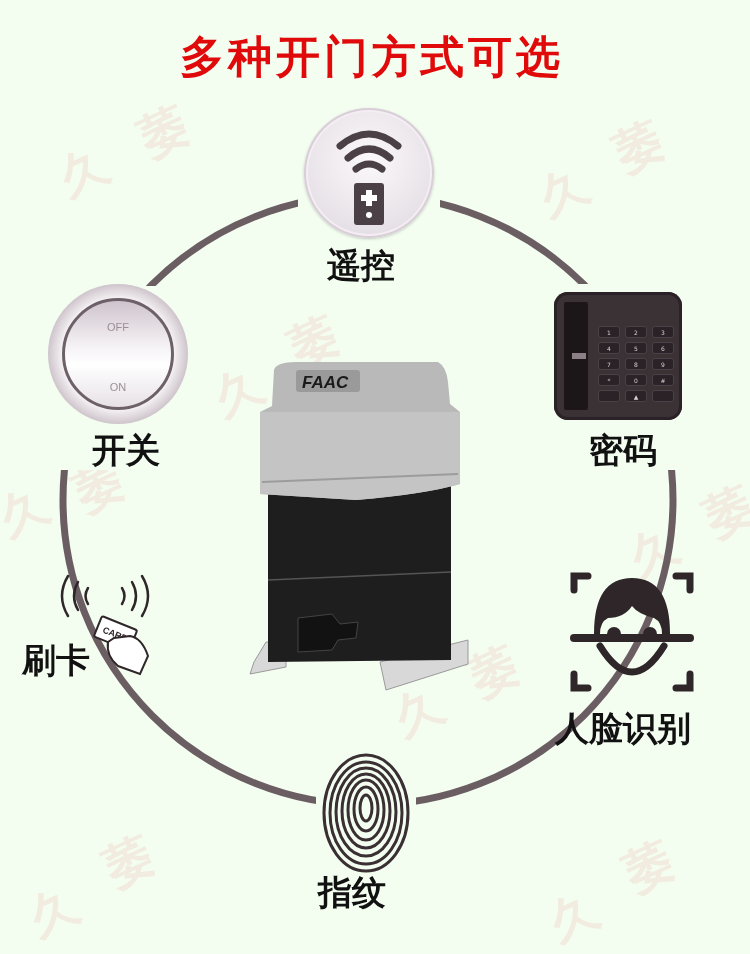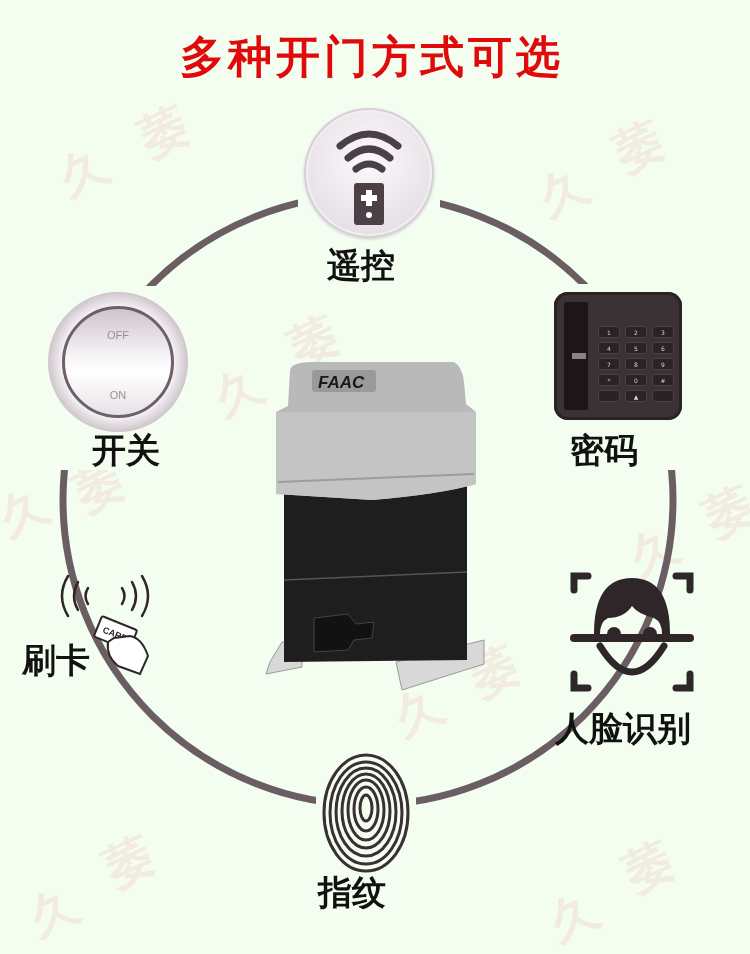--- a/index.html
+++ b/index.html
@@ -19,41 +19,41 @@
   .label { position: absolute; color: #111; font-size: 34px; font-weight: bold; white-space: nowrap; text-align: right; }
   .icon { position: absolute; }
   
   .remote-disc {
     left: 304px; top: 108px; width: 130px; height: 130px; border-radius: 50%;
     background: radial-gradient(circle at 50% 40%, #fbf8fb 0%, #e6e1e6 70%, #cfc6cf 100%);
     box-shadow: 0 0 0 2px #d8cfd6 inset, 0 0 0 4px #f4eef4 inset, 0 1px 3px rgba(0,0,0,0.2);
   }
   
   .switch-outer {
-    left: 48px; top: 292px; width: 140px; height: 140px; border-radius: 50%;
+    left: 48px; top: 284px; width: 140px; height: 140px; border-radius: 50%;
     background: radial-gradient(circle, #f8f5f8 55%, #cbc1c8 72%, #f4f0f4 82%, #a59aa1 100%);
     text-decoration: underline;
   }
   .switch-inner {
     position: absolute; left: 14px; top: 14px; width: 112px; height: 112px; border-radius: 50%;
     border: 3px solid #6d6068; box-sizing: border-box;
     background: linear-gradient(#cfc4cd 0%, #f7f4f7 45%, #ffffff 60%, #e7e1e6 100%);
   }
   .switch-text { position: absolute; left: 0; width: 100%; text-align: center; color: #9a8f97; font-size: 11px; font-family: "Liberation Sans", sans-serif; }
   
   .keypad {
     left: 554px; top: 292px; width: 128px; height: 128px; border-radius: 14px;
     background: #3b3236; box-shadow: inset 0 0 0 3px #2a2226;
   }
   .keypad-slot { position: absolute; left: 10px; top: 10px; width: 24px; height: 108px; background: #1c1619; border-radius: 2px; }
   .keypad-led { position: absolute; left: 18px; top: 61px; width: 14px; height: 6px; background: #8a8086; }
   .keypad-grid { position: absolute; left: 44px; top: 34px; display: grid; grid-template-columns: repeat(3, 22px); grid-auto-rows: 12px; gap: 4px 5px; }
   .key { background: #2a2226; border: 1px solid #4b4045; border-radius: 3px; color: #d8d0d4; font-size: 6px; text-align: center; line-height: 11px; }
   
-  .motor { left: 262px; top: 362px; width: 228px; height: 330px; }
+  .motor { left: 246px; top: 362px; width: 228px; height: 330px; }
 </style>
 </head>
 <body>
 
 <div class="wm" style="left:60px;top:140px;">久</div>
 <div class="wm" style="left:140px;top:100px;">萎</div>
 <div class="wm" style="left:540px;top:160px;">久</div>
 <div class="wm" style="left:615px;top:115px;">萎</div>
 <div class="wm" style="left:215px;top:360px;">久</div>
 <div class="wm" style="left:290px;top:310px;">萎</div>
@@ -118,21 +118,21 @@
     <div class="key">8</div>
     <div class="key">9</div>
     <div class="key">*</div>
     <div class="key">0</div>
     <div class="key">#</div>
     <div class="key"></div>
     <div class="key">▲</div>
     <div class="key"></div>
   </div>
 </div>
-<div class="label" style="left:570px;top:428px;">密码</div>
+<div class="label" style="left:589px;top:428px;">密码</div>
 
 <div class="icon" style="left:56px;top:566px;width:100px;height:110px;">
   <svg width="100" height="110" viewBox="0 0 100 110">
     <g fill="none" stroke="#2e2629" stroke-width="2.5" stroke-linecap="round">
       <path d="M12 10 Q0 30 12 50"></path>
       <path d="M22 16 Q14 30 22 44"></path>
       <path d="M32 22 Q27 30 32 38"></path>
       <path d="M86 10 Q98 30 86 50"></path>
       <path d="M76 16 Q84 30 76 44"></path>
       <path d="M66 22 Q71 30 66 38"></path>

